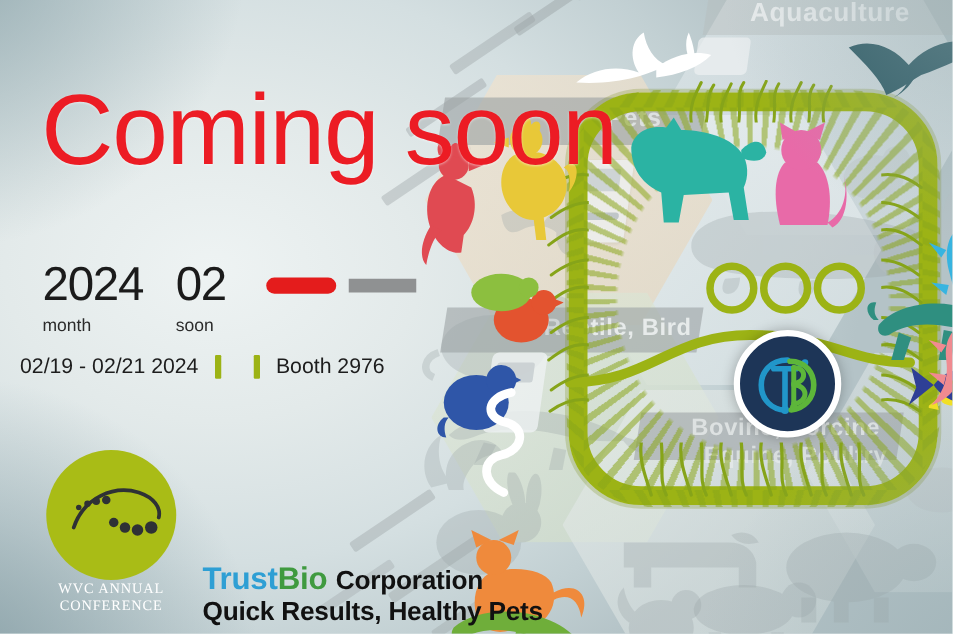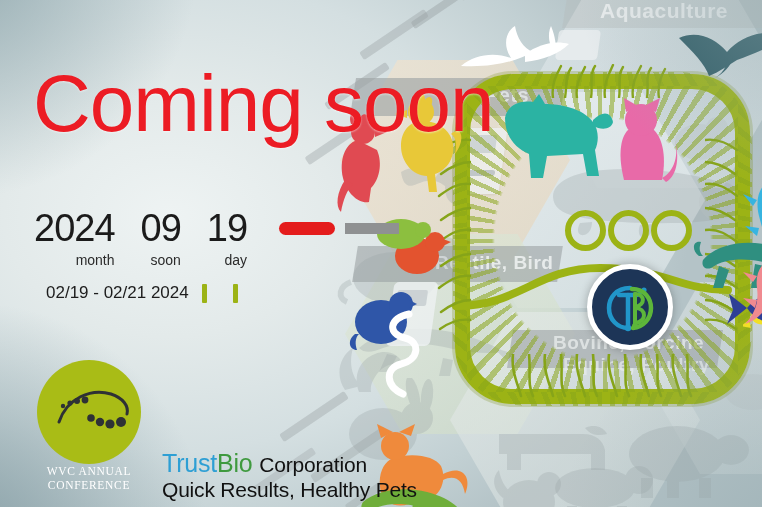--- a/index.html
+++ b/index.html
@@ -56,52 +56,52 @@
   }
 
   
   #coming{
     position:absolute;left:33px;top:64px;
     font-size:80px;line-height:1;font-weight:normal;
     color:#ec1c24;letter-spacing:-1px;
     text-shadow:0 1px 2px rgba(255,255,255,.5);
   }
   #datearea{position:absolute;left:34px;top:208px;display:flex;align-items:flex-start;}
-  .dblock{text-align:right;margin-right:26px;}
+  .dblock{text-align:left;margin-right:26px;}
   .dnum{font-size:38px;line-height:40px;color:#1b1b1b;font-weight:normal;letter-spacing:-1px;}
   .dlab{font-size:14px;line-height:18px;color:#2b2b2b;margin-top:3px;}
   .bars{display:flex;align-items:center;margin-left:6px;margin-top:14px;}
   .bar-red{width:56px;height:13px;background:#e41c1c;border-radius:7px;}
   .bar-gray{width:54px;height:11px;background:#8f9192;margin-left:10px;}
   #infoline{
-    position:absolute;left:46px;top:283px;
+    position:absolute;left:16px;top:283px;
     font-size:17px;color:#1d1d1d;display:flex;align-items:center;white-space:nowrap;
   }
   .sep{display:inline-block;width:5px;height:19px;background:#9cb315;margin:0 13px;border-radius:1px;}
 
   
   #viticus{position:absolute;left:14px;top:360px;width:150px;text-align:center;}
   #vcircle{
     position:relative;width:104px;height:104px;border-radius:50%;
     background:#a9bc16;margin:0 auto;overflow:hidden;
   }
   #vname{
     margin-top:7px;font-family:"Liberation Serif",serif;color:#ffffff;
     font-size:21px;letter-spacing:1.3px;line-height:22px;
   }
   #vsub{
     font-family:"Liberation Serif",serif;color:#ffffff;
     font-size:11.5px;letter-spacing:.7px;line-height:14px;
   }
   #trustbio{position:absolute;left:162px;top:450px;}
-  #tb-main{font-size:25px;font-weight:normal;line-height:27px;letter-spacing:-.2px;}
+  #tb-main{font-size:25px;font-weight:bold;line-height:27px;letter-spacing:-.2px;}
   #tb-main .t1{color:#2e9fd4;}
   #tb-main .t2{color:#3f9a3f;}
   #tb-main .t3{color:#111111;font-size:21px;}
-  #tb-tag{font-size:21px;font-weight:normal;color:#111111;line-height:24px;letter-spacing:-.2px;}
+  #tb-tag{font-size:21px;font-weight:bold;color:#111111;line-height:24px;letter-spacing:-.2px;}
 </style>
 </head>
 <body>
 
 <div id="stage">
 
   <div id="art">
 
     <div class="stripe" style="left:10px;top:14px;width:92px;height:8px;transform:rotate(-34deg);opacity:.45;"></div>
     <div class="stripe" style="left:-40px;top:48px;width:78px;height:9px;transform:rotate(-34deg);opacity:.4;"></div>
@@ -395,37 +395,34 @@
   <div class="vig br"></div>
 
   <div id="coming">Coming soon</div>
 
   <div id="datearea">
     <div class="dblock">
       <div class="dnum">2024</div>
       <div class="dlab">month</div>
     </div>
     <div class="dblock">
-      <div class="dnum">09</div>
+      <div class="dnum">02</div>
       <div class="dlab">soon</div>
-    </div>
-    <div class="dblock">
-      <div class="dnum">19</div>
-      <div class="dlab">day</div>
     </div>
     <div class="bars">
       <div class="bar-red"></div>
       <div class="bar-gray"></div>
     </div>
   </div>
 
   <div id="infoline">
     <span>02/19 - 02/21 2024</span>
     <span class="sep"></span>
     <span class="sep"></span>
+    <span>Booth 2976</span>
   </div>
 
   <div id="viticus">
     <div id="vcircle">
       <svg width="104" height="104" viewBox="0 0 104 104">
         <path d="M22 62 C 30 38, 54 28, 74 34 C 86 38, 92 46, 90 54" stroke="#2e3135" stroke-width="3" fill="none" stroke-linecap="round"></path>
         <circle cx="26" cy="46" r="2.2" fill="#2e3135"></circle>
         <circle cx="33" cy="43" r="2.6" fill="#2e3135"></circle>
         <circle cx="40" cy="41" r="3" fill="#2e3135"></circle>
         <circle cx="48" cy="40" r="3.4" fill="#2e3135"></circle>

